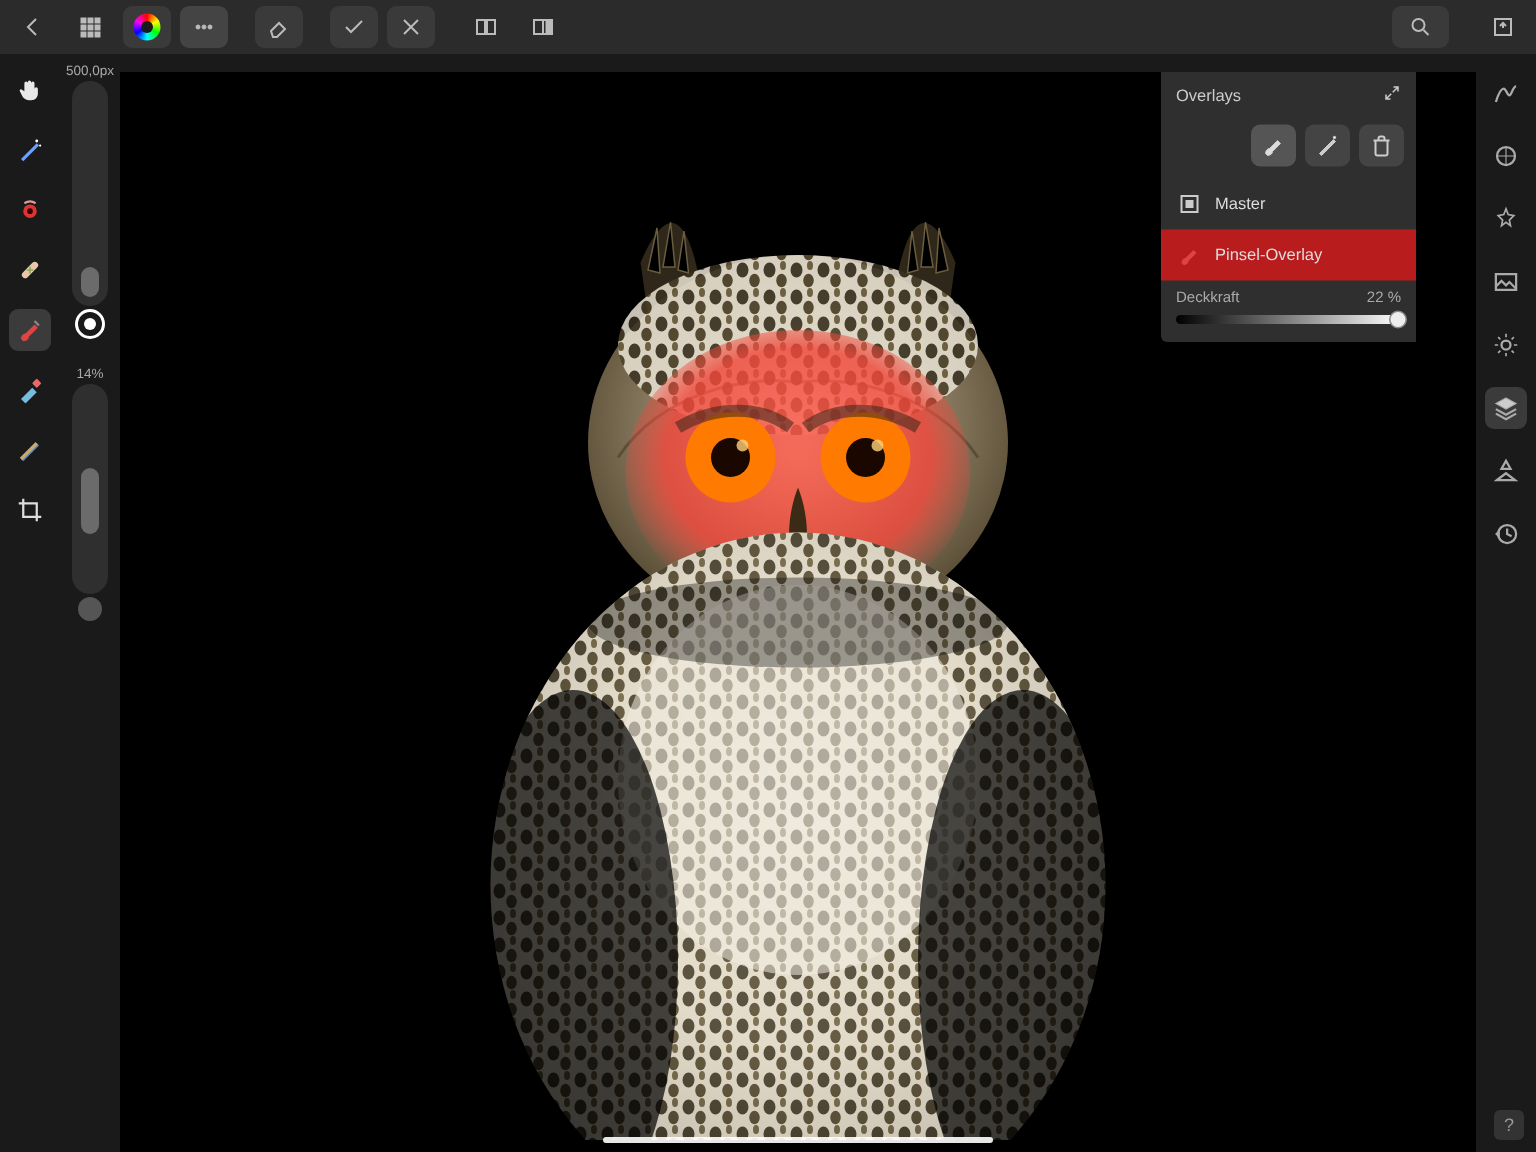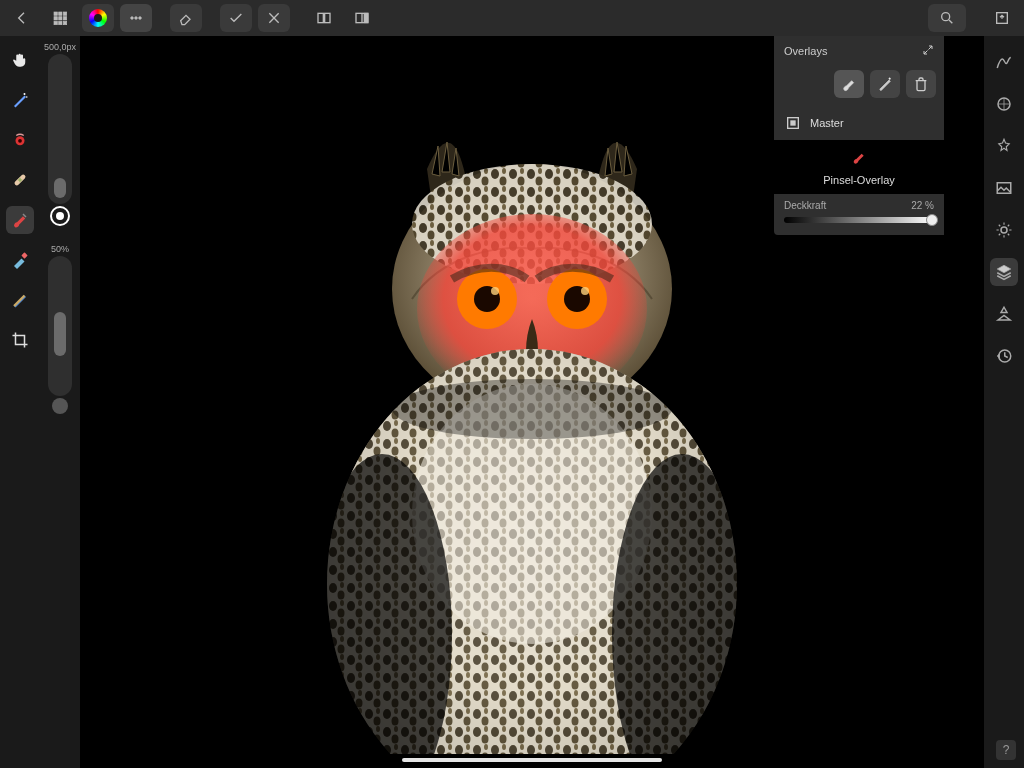--- a/index.html
+++ b/index.html
@@ -33,40 +33,40 @@
   .vslider .thumb { width:12px; height:20px; background:#6b6b6b; border-radius:6px; position:absolute; }
   .vslider.s1 { height: 150px; }
   .vslider.s1 .thumb { bottom: 6px; }
   .vslider.s2 { height: 140px; }
   .vslider.s2 .thumb { top: 40%; height:44px; }
   .circle-toggle { width:20px; height:20px; border-radius:50%; border:2px solid #fff; display:flex; align-items:center; justify-content:center; }
   .circle-toggle::after { content:''; width:8px; height:8px; border-radius:50%; background:#fff; }
   .circle-solid { width:16px; height:16px; border-radius:50%; background:#555; }
 
   
-  .canvas-wrap { flex:1; background:#2b2b2b; display:flex; align-items:stretch; justify-content:stretch; position:relative; overflow:hidden; }
+  .canvas-wrap { flex:1; background:#2b2b2b; display:flex; align-items:stretch; justify-content:stretch; position:relative; overflow:hidden;margin-top:12px; }
   .canvas { flex:1; background:#000; position:relative; margin: 0; }
   .owl { position:absolute; left:50%; top:50%; transform:translate(-50%,-45%); }
   .home-indicator { position:absolute; bottom:6px; left:50%; transform:translateX(-50%); width:260px; height:4px; border-radius:2px; background:#fff; opacity:.9; }
 
   
   .right-modules { width: 40px; background:#1a1a1a; display:flex; flex-direction:column; align-items:center; padding-top:12px; gap:14px; }
   .mod { width:28px; height:28px; border-radius:6px; display:flex; align-items:center; justify-content:center; cursor:pointer; }
   .mod.active { background:#3b3b3b; }
   .mod svg { width:18px; height:18px; fill:#aaa; stroke:#aaa; }
 
   
   .overlays-panel { position:absolute; top:0; right:40px; width:170px; background:#2f2f2f; border-bottom-left-radius:4px; display:flex; flex-direction:column; font-size:11px; }
   .panel-header { display:flex; align-items:center; justify-content:space-between; padding:8px 10px; color:#ccc; }
   .panel-toolbar { display:flex; gap:6px; justify-content:flex-end; padding:4px 8px 8px; }
   .ptool { width:30px; height:28px; background:#444; border-radius:6px; display:flex; align-items:center; justify-content:center; cursor:pointer; }
   .ptool.sel { background:#555; }
   .ptool svg { width:16px; height:16px; fill:#ccc; stroke:#ccc; }
   .layer-row { display:flex; align-items:center; gap:8px; padding:8px 10px; cursor:pointer; }
-  .layer-row.active { background:#000000;flex-direction:column; }
+  .layer-row.active { background:#b91c1c; }
   .layer-icon { width:18px; height:18px; display:flex; align-items:center; justify-content:center; }
   .layer-label { color:#ddd; font-size:11px; }
   .opacity-row { padding:6px 10px 2px; display:flex; justify-content:space-between; color:#aaa; font-size:10px; }
   .opacity-slider { margin:4px 10px 12px; height:6px; border-radius:3px; background:linear-gradient(to right,#000,#fff); position:relative; }
   .opacity-slider .knob { position:absolute; right:-4px; top:-3px; width:12px; height:12px; border-radius:50%; background:#eee; border:1px solid #888; }
 
   .help-btn { position:absolute; right:8px; bottom:8px; width:20px; height:20px; border-radius:4px; background:#333; color:#999; font-size:12px; display:flex; align-items:center; justify-content:center; cursor:pointer; }
 </style>
 </head>
 <body>
@@ -202,21 +202,21 @@
         </div>
     </div>
 
     <div class="slider-strip">
       <div class="slider-label">500,0px</div>
       <div class="vslider s1">
           <div class="thumb"></div>
         </div>
       <div class="circle-toggle"></div>
       <div style="height:14px"></div>
-      <div class="slider-label">50%</div>
+      <div class="slider-label">14%</div>
       <div class="vslider s2">
           <div class="thumb"></div>
         </div>
       <div class="circle-solid"></div>
     </div>
 
     <div class="canvas-wrap">
       <div class="canvas">
         <svg class="owl" width="480" height="640" viewBox="0 0 480 640">
 

